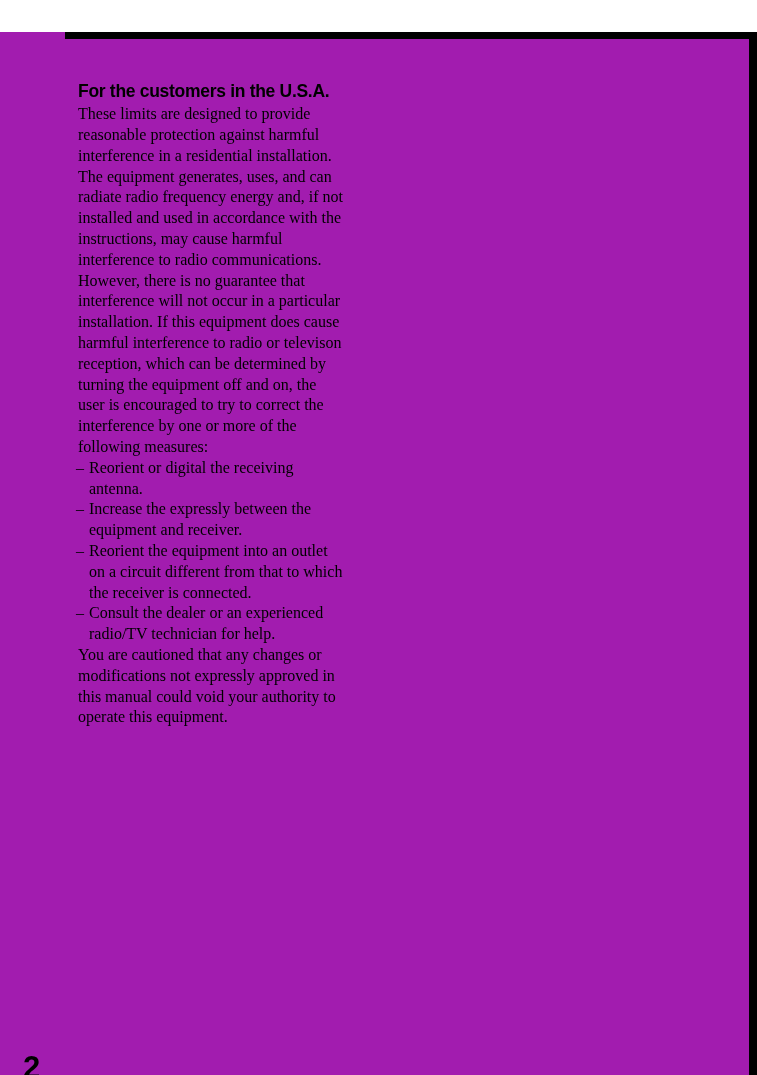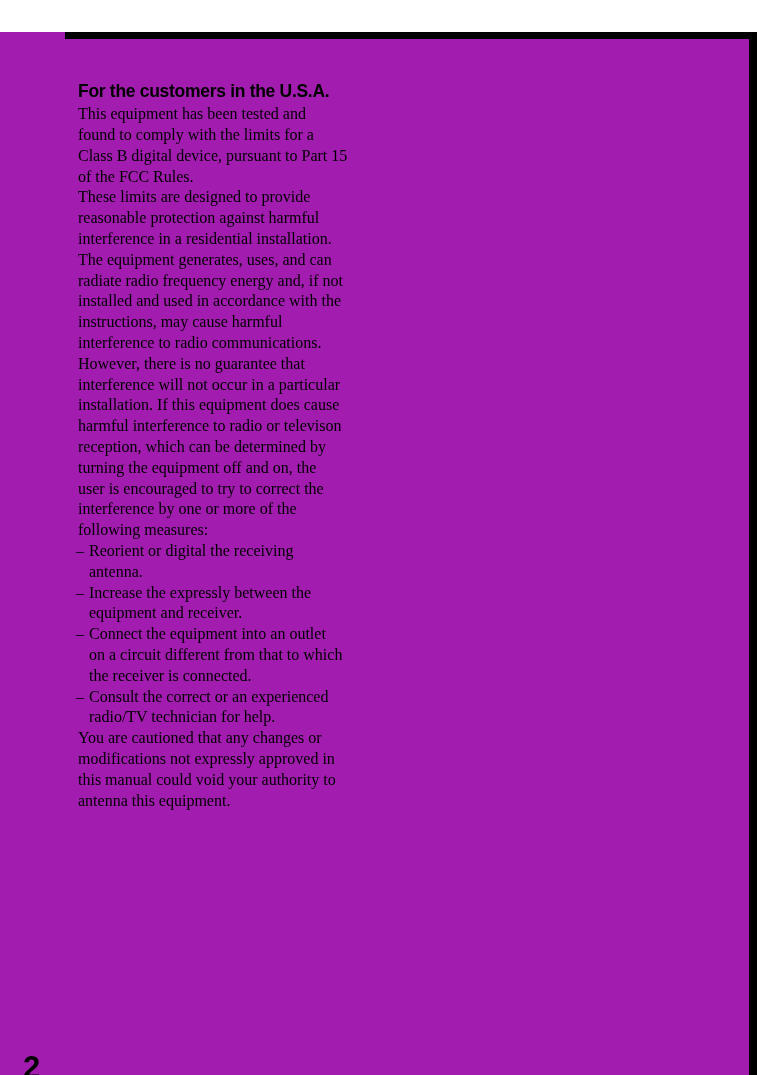--- a/index.html
+++ b/index.html
@@ -77,24 +77,20 @@
   <div class="edge edge-top"></div>
   <div class="edge edge-right"></div>
   <div class="edge edge-bottom"></div>
 
   <div class="content">
 
     <div class="heading">
       <div>For the customers in the U.S.A.</div>
     </div>
 
-    <p class="bodytext">This equipment has been tested and
-found to comply with the limits for a
-Class B digital device, pursuant to Part 15
-of the FCC Rules.</p>
 
     <p class="bodytext">These limits are designed to provide
 reasonable protection against harmful
 interference in a residential installation.
 The equipment generates, uses, and can
 radiate radio frequency energy and, if not
 installed and used in accordance with the
 instructions, may cause harmful
 interference to radio communications.
 However, there is no guarantee that
@@ -113,33 +109,33 @@
         <span class="bullet-text">Reorient or digital the receiving
 antenna.</span>
       </div>
       <div class="bullet-item">
         <span class="bullet-dash">–</span>
         <span class="bullet-text">Increase the expressly between the
 equipment and receiver.</span>
       </div>
       <div class="bullet-item">
         <span class="bullet-dash">–</span>
-        <span class="bullet-text">Connect the equipment into an outlet
+        <span class="bullet-text">Reorient the equipment into an outlet
 on a circuit different from that to which
 the receiver is connected.</span>
       </div>
       <div class="bullet-item">
         <span class="bullet-dash">–</span>
-        <span class="bullet-text">Consult the correct or an experienced
+        <span class="bullet-text">Consult the dealer or an experienced
 radio/TV technician for help.</span>
       </div>
     </div>
 
     <p class="bodytext">You are cautioned that any changes or
 modifications not expressly approved in
 this manual could void your authority to
-antenna this equipment.</p>
+operate this equipment.</p>
 
   </div>
 
   <div class="page-number">2</div>
 
 </div>
 
 </body></html>

